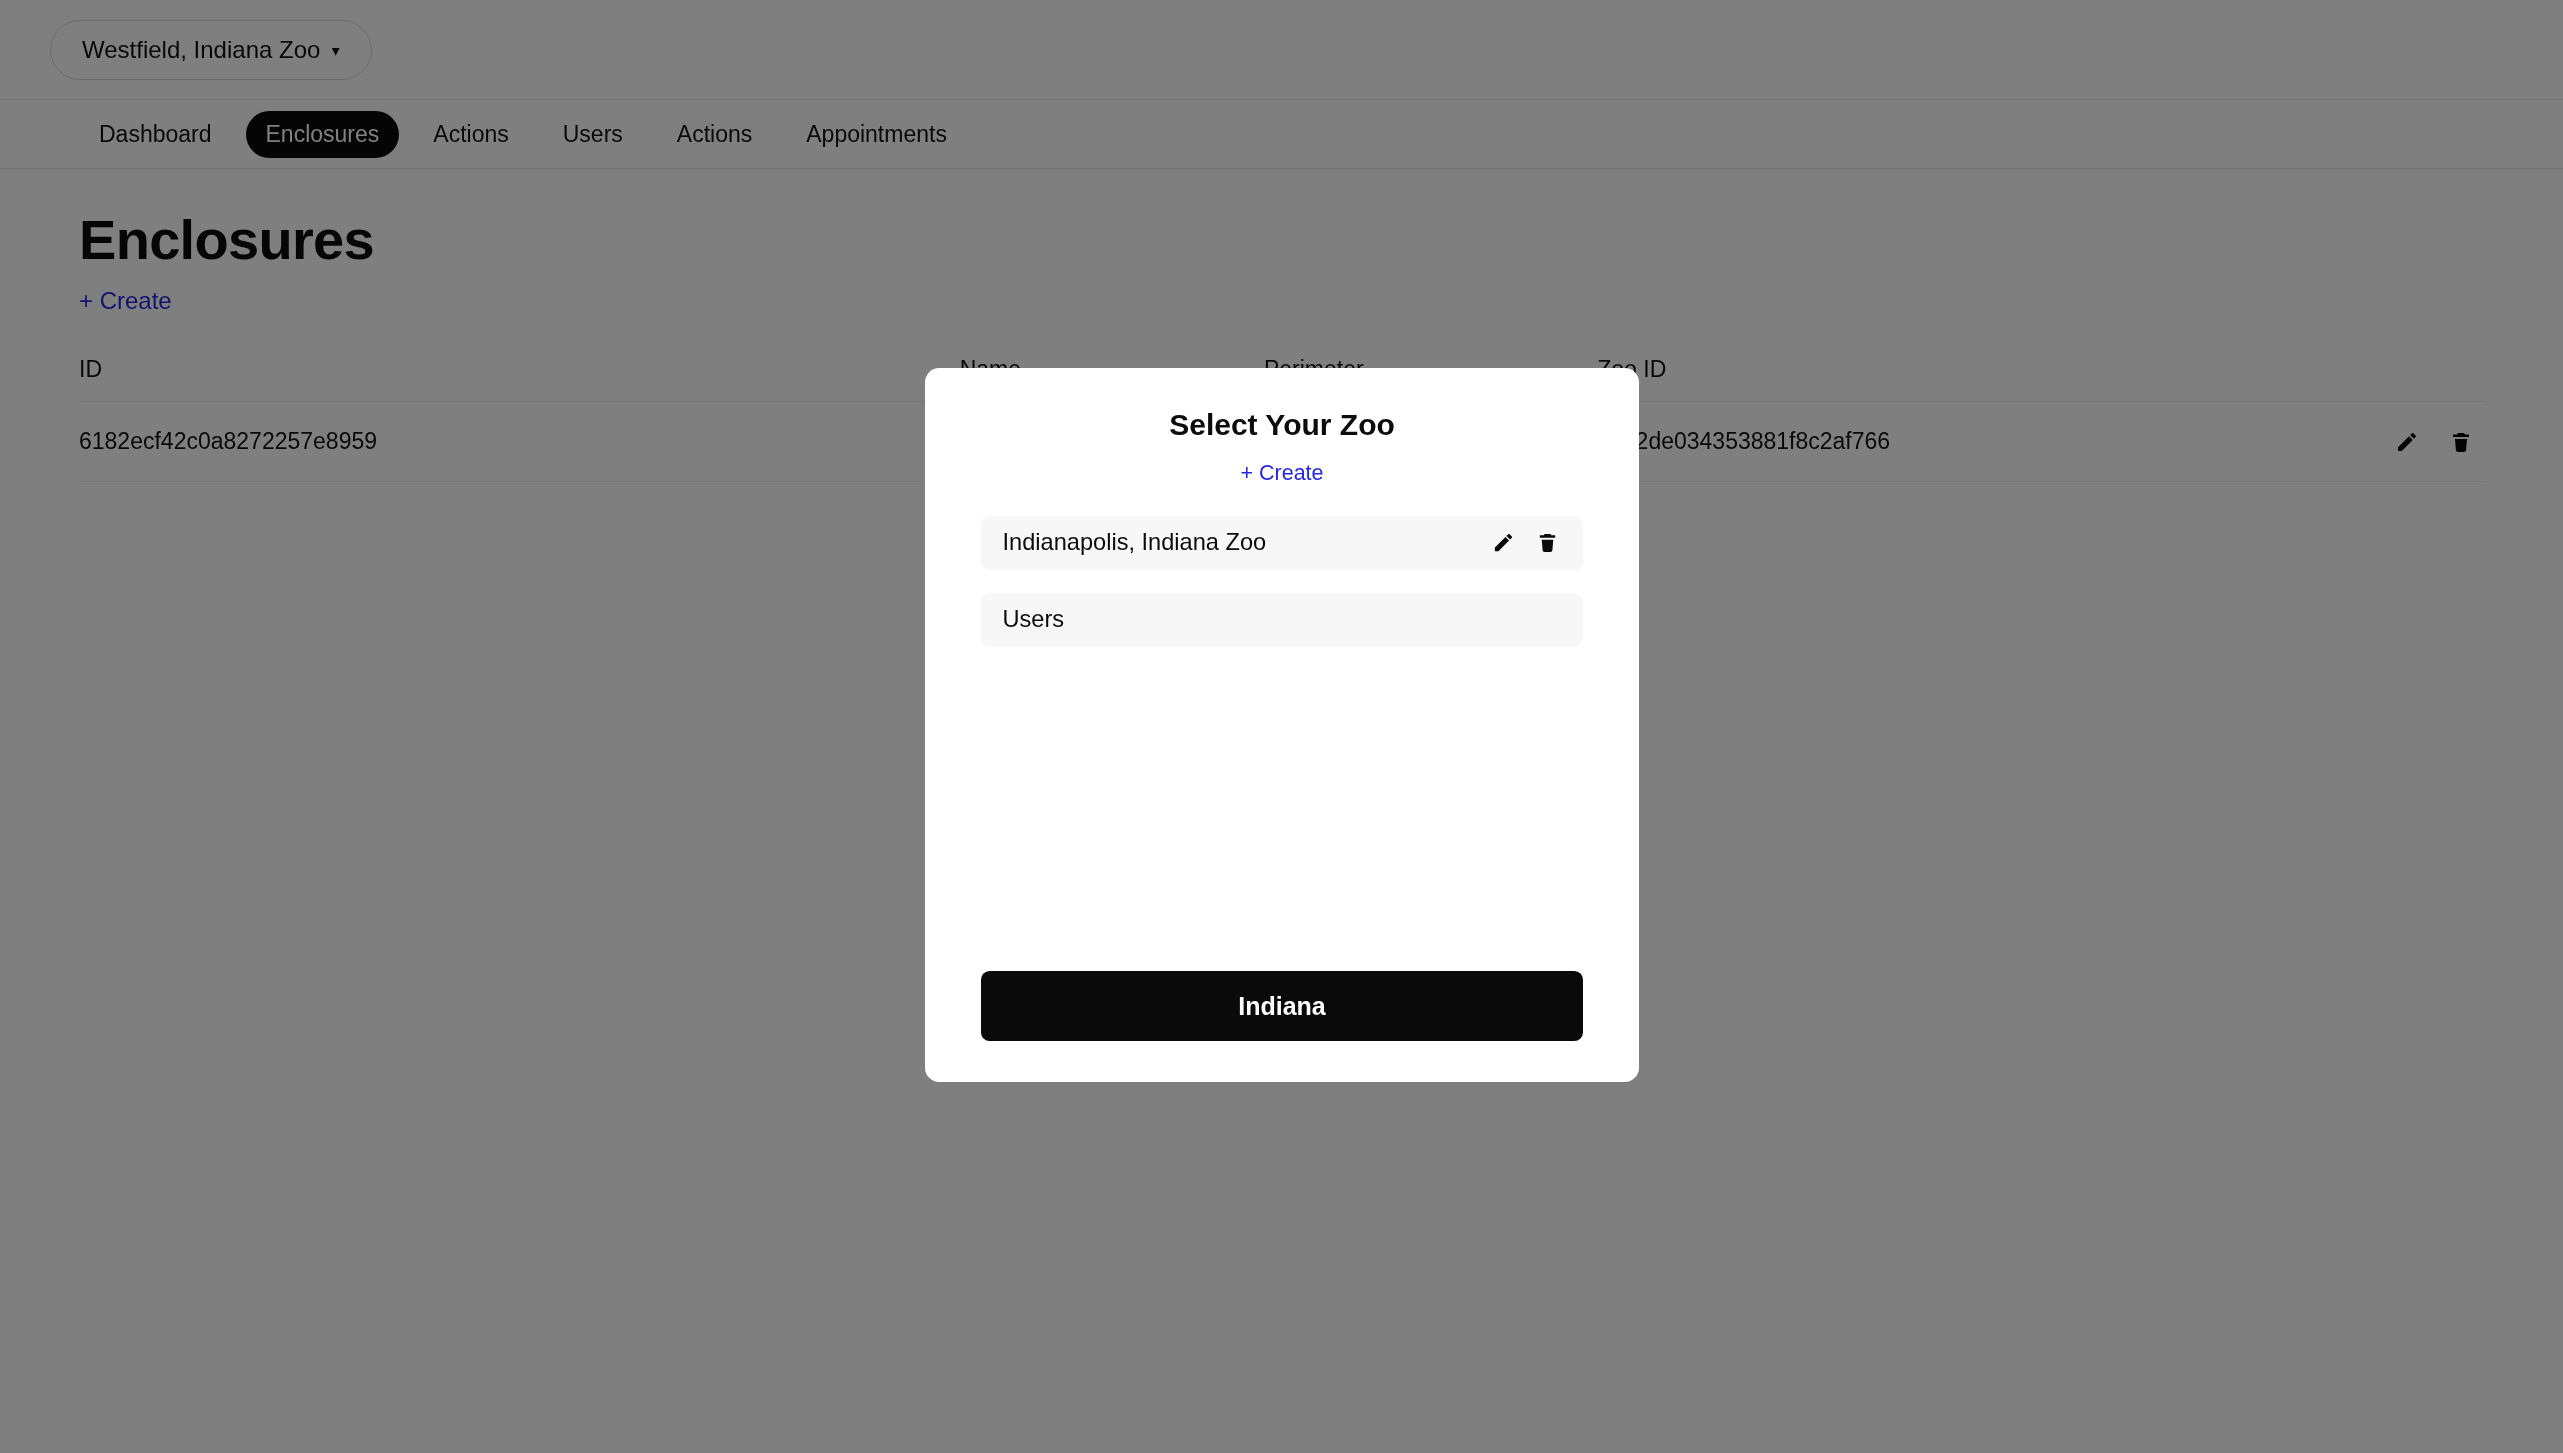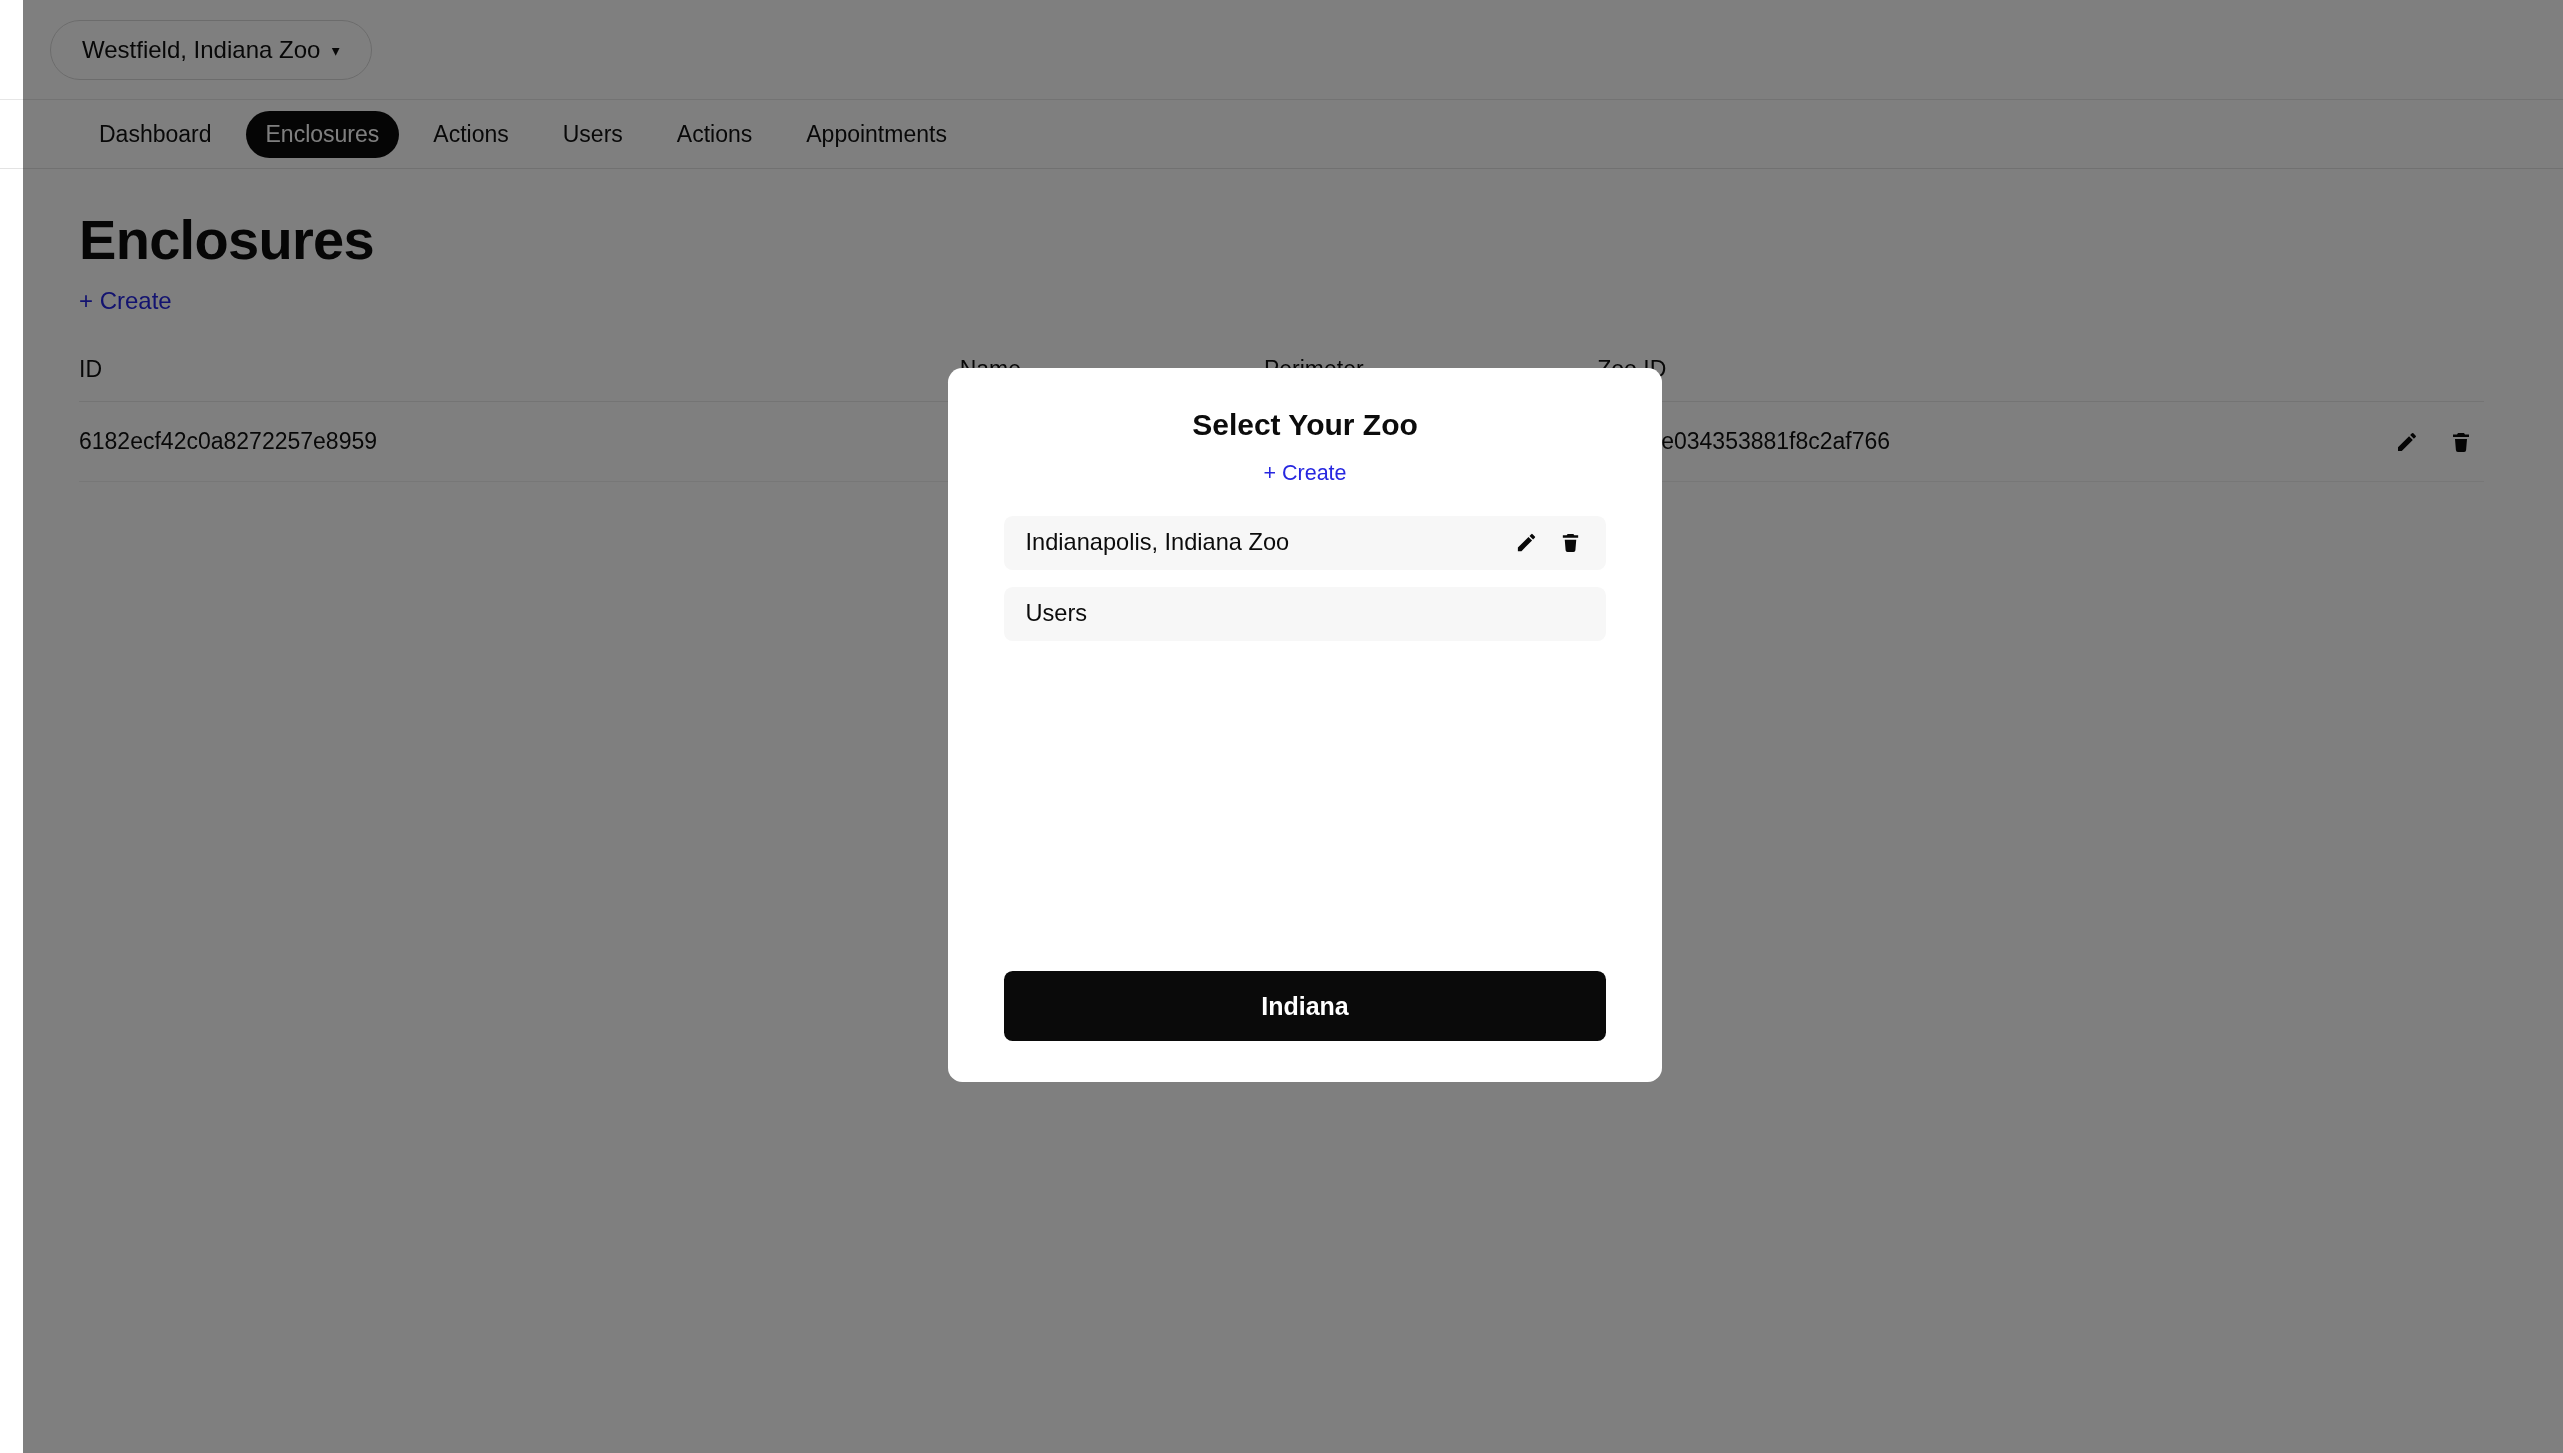--- a/index.html
+++ b/index.html
@@ -141,21 +141,20 @@
     cursor: pointer;
     line-height: 0;
     color: #0a0a0a;
   }
 
   
   #overlay {
     position: absolute;
     inset: 0;
     background: rgba(0, 0, 0, 0.5);
-    margin-left: 23px;
   }
 
   #modal {
     position: absolute;
     left: 925px;
     top: 368px;
     width: 714px;
     height: 714px;
     background: #ffffff;
     border-radius: 14.3px;
@@ -179,21 +178,21 @@
     font-size: 21.5px;
     color: #2727e0;
     cursor: pointer;
     text-decoration: none;
   }
 
   #zoo-list {
     margin-top: 30px;
     display: flex;
     flex-direction: column;
-    gap: 17px;
+    gap: 23px;
     list-style: none;
     flex: 1 1 auto;
     align-content: flex-start;
   }
   .zoo-item {
     height: 54px;
     background: #f7f7f7;
     border-radius: 8.6px;
     display: flex;
     align-items: center;

